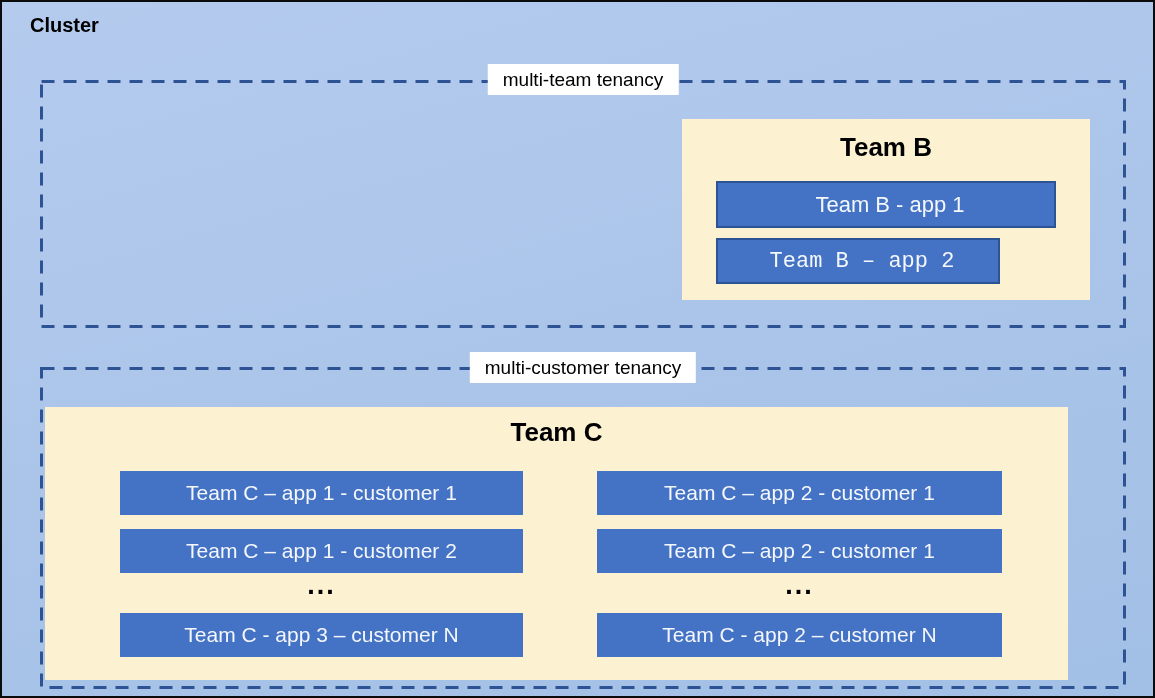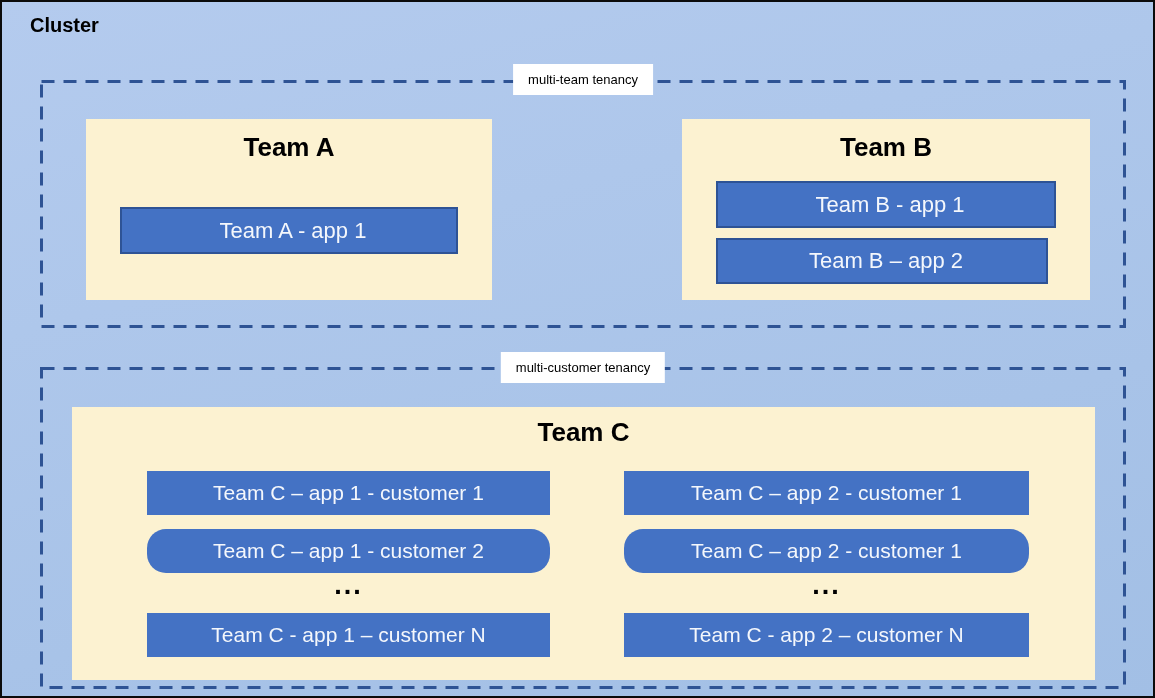--- a/index.html
+++ b/index.html
@@ -52,36 +52,36 @@
     stroke: var(--dashed-border, #2e5394);
     stroke-width: 3;
     stroke-dasharray: 13 9;
   }
   .tenancy-label {
     position: absolute;
     left: 50%;
     transform: translateX(-50%);
     background: var(--label-bg, #ffffff);
     color: var(--text-dark, #000000);
-    font-size: 13px;
+    font-size: 19px;
     line-height: 25px;
     padding: 3px 15px;
     white-space: nowrap;
     z-index: 2;
   }
   .section-multi-team .tenancy-label { top: -16px; }
   .section-multi-customer .tenancy-label { top: -15px; text-align: center; }
 
   .team-box {
     position: absolute;
     background: var(--team-box, #fcf2d1);
   }
   .team-a { left: 46px; top: 39px; width: 406px; height: 181px; }
   .team-b { left: 622px; top: 39px; width: 408px; height: 181px; margin-left: 20px; }
-  .team-c { left: 32px; top: 40px; width: 1023px; height: 273px; }
+  .team-c { left: 5px; top: 40px; width: 1023px; height: 273px; }
 
   .team-title {
     position: absolute;
     left: 0;
     width: 100%;
     text-align: center;
     font-size: 26px;
     font-weight: 700;
     color: var(--text-dark, #000000);
   }
@@ -98,39 +98,39 @@
     justify-content: center;
     white-space: nowrap;
   }
   .app-bordered {
     border: 2px solid var(--app-box-border, #2e5395);
     font-size: 22px;
     padding-left: 8px;
   }
   .app-a1 { left: 34px; top: 88px;  width: 338px; height: 47px; }
   .app-b1 { left: 34px; top: 62px;  width: 340px; height: 47px; }
-  .app-b2 { left: 34px; top: 119px; width: 332px; height: 46px; }
+  .app-b2 { left: 34px; top: 119px; width: 284px; height: 46px; font-family: Liberation Mono, monospace; }
 
   .customer-col {
     position: absolute;
     top: 64px;
     height: 188px;
   }
   .col-1 { left: 75px;  width: 403px; }
   .col-2 { left: 552px; width: 405px; }
 
   .customer-row {
     position: absolute;
     left: 0;
     width: 100%;
     height: 44px;
     font-size: 21px;
   }
   .row-1 { top: 0; }
-  .row-2 { top: 58px; border-radius: 19px; }
+  .row-2 { top: 58px; }
   .row-n { top: 142px; }
   .col-ellipsis {
     position: absolute;
     left: 0;
     top: 96px;
     width: 100%;
     height: 44px;
     text-align: center;
     font-size: 27px;
     font-weight: 700;
@@ -145,24 +145,20 @@
 <div class="canvas">
 
   <div class="cluster-title">Cluster</div>
 
   <div class="tenancy-section section-multi-team">
     <svg class="dash-rect" viewBox="0 0 1086 248" preserveAspectRatio="none">
       <rect x="1.5" y="1.5" width="1083" height="245"></rect>
     </svg>
     <div class="tenancy-label">multi-team tenancy</div>
 
-    <div class="team-box team-a">
-      <div class="team-title">Team A</div>
-      <div class="app-box app-bordered app-a1">Team A - app 1</div>
-    </div>
 
     <div class="team-box team-b">
       <div class="team-title">Team B</div>
       <div class="app-box app-bordered app-b1">Team B - app 1</div>
       <div class="app-box app-bordered app-b2">Team B – app 2</div>
     </div>
   </div>
 
   <div class="tenancy-section section-multi-customer">
     <svg class="dash-rect" viewBox="0 0 1086 322" preserveAspectRatio="none">
@@ -170,21 +166,21 @@
     </svg>
     <div class="tenancy-label">multi-customer tenancy</div>
 
     <div class="team-box team-c">
       <div class="team-title">Team C</div>
 
       <div class="customer-col col-1">
         <div class="app-box customer-row row-1">Team C – app 1 - customer 1</div>
         <div class="app-box customer-row row-2">Team C – app 1 - customer 2</div>
         <div class="col-ellipsis">...</div>
-        <div class="app-box customer-row row-n">Team C - app 1 – customer N</div>
+        <div class="app-box customer-row row-n">Team C - app 3 – customer N</div>
       </div>
 
       <div class="customer-col col-2">
         <div class="app-box customer-row row-1">Team C – app 2 - customer 1</div>
         <div class="app-box customer-row row-2">Team C – app 2 - customer 1</div>
         <div class="col-ellipsis">...</div>
         <div class="app-box customer-row row-n">Team C - app 2 – customer N</div>
       </div>
     </div>
   </div>

